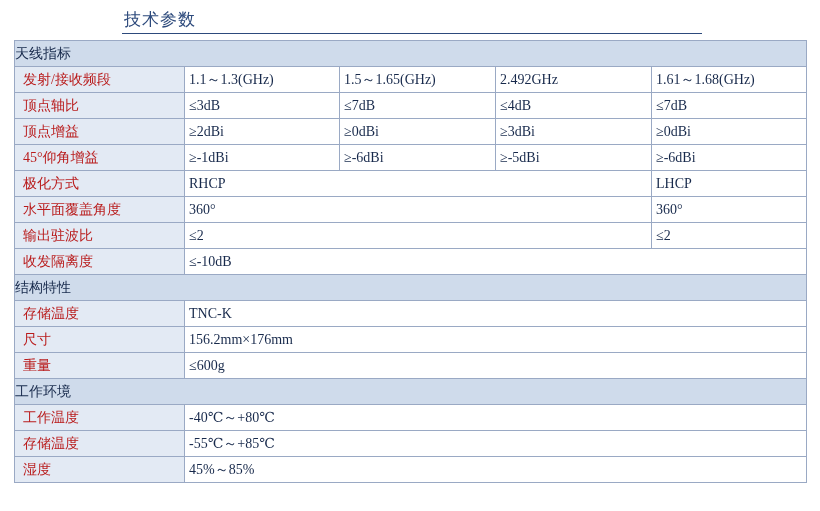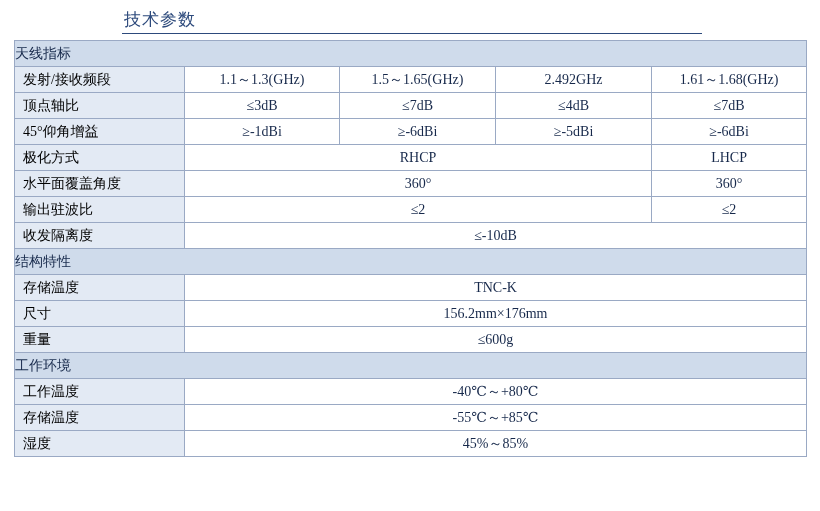--- a/index.html
+++ b/index.html
@@ -58,32 +58,32 @@
     border-collapse: collapse;
     width: 792px;
     table-layout: fixed;
     font-size: 14px;
   }
   table.spec td {
     border: 1px solid #9aa9c4;
     height: 25px;
     line-height: 25px;
     padding: 0 4px;
-    text-align: center;
+    text-align: left;
     background: #ffffff;
     color: #17294b;
     white-space: nowrap;
     overflow: hidden;
   }
   
   table.spec td.lbl {
     text-align: left;
     padding-left: 8px;
     background: #e3eaf4;
-    color: #000000;
+    color: #b91c1c;
     margin-left: 8px;
   }
   
   table.spec tr.section td {
     background: #cfdbeb;
     text-align: left;
     padding-left: 0;
   }
 </style>
 </head>
@@ -115,20 +115,27 @@
             <td>1.5～1.65(GHz)</td>
             <td>2.492GHz</td>
             <td>1.61～1.68(GHz)</td>
           </tr>
           <tr>
             <td class="lbl">顶点轴比</td>
             <td>≤3dB</td>
             <td>≤7dB</td>
             <td>≤4dB</td>
             <td>≤7dB</td>
+          </tr>
+          <tr>
+            <td class="lbl">顶点增益</td>
+            <td>≥2dBi</td>
+            <td>≥0dBi</td>
+            <td>≥3dBi</td>
+            <td>≥0dBi</td>
           </tr>
           <tr>
             <td class="lbl">45°仰角增益</td>
             <td>≥-1dBi</td>
             <td>≥-6dBi</td>
             <td>≥-5dBi</td>
             <td>≥-6dBi</td>
           </tr>
           <tr>
             <td class="lbl">极化方式</td>

